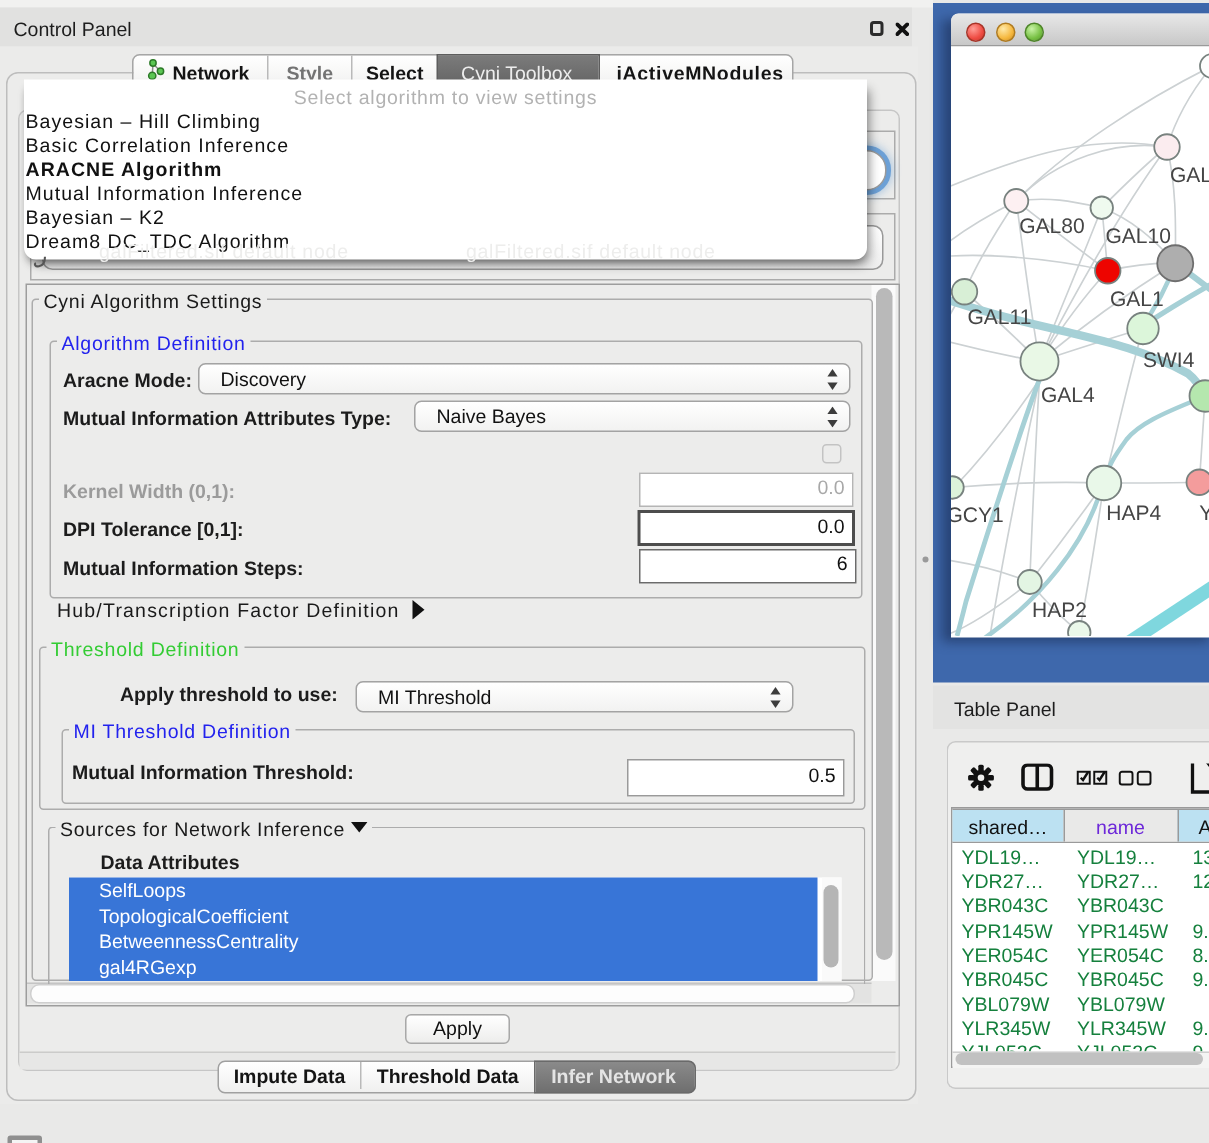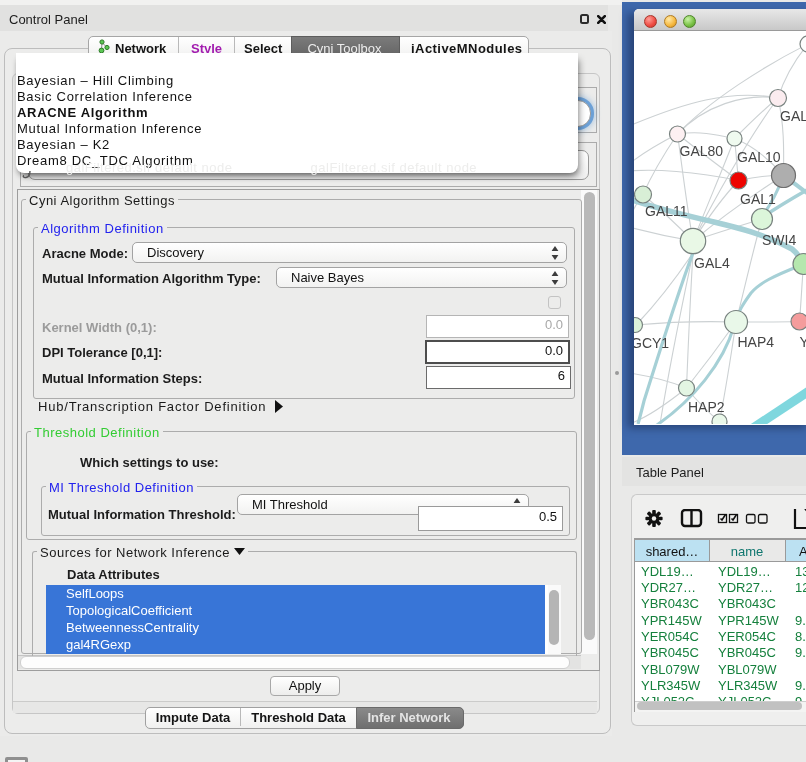--- a/index.html
+++ b/index.html
@@ -39,21 +39,21 @@
   <div class="abs" style="left:291px;top:36px;width:107px;height:21px;background:linear-gradient(#7b7b7b,#636363);border:1px solid #5d5d5d;"></div>
   <div class="abs" style="left:178px;top:37px;width:1px;height:19px;background:#b9b9b9;"></div>
   <div class="abs" style="left:234px;top:37px;width:1px;height:19px;background:#b9b9b9;"></div>
   <svg class="abs" style="left:98px;top:39px;" width="13" height="15" viewBox="0 0 13 15">
     <path d="M4 3.5 L3.5 11 M4 3.5 L8.5 8" stroke="#8a8a8a" stroke-width="1"></path>
     <circle cx="4" cy="3" r="2.1" fill="#5bc653" stroke="#2d7a28" stroke-width="1"></circle>
     <circle cx="3.5" cy="11.5" r="2.4" fill="#5bc653" stroke="#2d7a28" stroke-width="1"></circle>
     <circle cx="9" cy="8.5" r="2.1" fill="#5bc653" stroke="#2d7a28" stroke-width="1"></circle>
   </svg>
   <div class="abs" style="left:115px;top:41px;font-size:13px;font-weight:bold;color:#141414;">Network</div>
-  <div class="abs" style="left:191px;top:41px;font-size:13px;font-weight:bold;color:#a21caf;">Style</div>
+  <div class="abs" style="left:191px;top:41px;font-size:13px;font-weight:bold;color:#737373;">Style</div>
   <div class="abs" style="left:244px;top:41px;font-size:13px;font-weight:bold;color:#141414;">Select</div>
   <div class="abs" style="left:291px;top:41px;width:107px;text-align:center;font-size:13px;font-weight:normal;color:#ededed;">Cyni Toolbox</div>
   <div class="abs" style="left:411px;top:41px;font-size:13px;font-weight:bold;color:#141414;letter-spacing:0.45px;">jActiveMNodules</div>
 
   <div class="abs" style="left:20px;top:87px;width:575px;height:44px;border:1px solid #ababab;"></div>
   <div class="abs" style="left:28px;top:100px;width:561px;height:25px;background:#fff;border:1px solid #9a9a9a;border-radius:13px;box-shadow:0 0 0 3px rgba(94,152,211,.85), 0 0 6px 4px rgba(94,152,211,.45);"></div>
   <div class="abs" style="left:20px;top:142px;width:575px;height:43px;border:1px solid #ababab;"></div>
   <div class="abs" style="left:28px;top:150px;width:559px;height:28px;background:linear-gradient(#ffffff,#eeeeee);border:1px solid #999;border-radius:7px;overflow:hidden;">
      
   </div>
@@ -74,21 +74,21 @@
 
   <div class="lbl abs" style="left:42px;top:246px;">Aracne Mode:</div>
   <div class="combo" style="left:132px;top:242px;width:433px;height:19px;">
     <span class="tx">Discovery</span>
     <svg class="arrows" viewBox="0 0 8 14">
         <path d="M4 0 L7.4 5 H0.6 Z" fill="#3c3c3c"></path>
         <path d="M4 14 L7.4 9 H0.6 Z" fill="#3c3c3c"></path>
       </svg>
   </div>
 
-  <div class="lbl abs" style="left:42px;top:271px;">Mutual Information Algorithm Type:</div>
+  <div class="lbl abs" style="left:42px;top:271px;">Mutual Information Attributes Type:</div>
   <div class="combo" style="left:276px;top:267px;width:289px;height:19px;">
     <span class="tx">Naive Bayes</span>
     <svg class="arrows" viewBox="0 0 8 14">
         <path d="M4 0 L7.4 5 H0.6 Z" fill="#3c3c3c"></path>
         <path d="M4 14 L7.4 9 H0.6 Z" fill="#3c3c3c"></path>
       </svg>
   </div>
 
   <div class="abs" style="left:548px;top:296px;width:11px;height:11px;background:#ececeb;border:1px solid #c3c3c3;border-radius:3px;"></div>
 
@@ -102,22 +102,22 @@
   <div class="field" style="left:426px;top:366px;width:138px;height:20px;border:1px solid #6b6b6b;padding:1px 5px 0 0;">6</div>
 
   <div class="abs" style="left:38px;top:399px;font-size:13px;color:#1a1a1a;white-space:nowrap;letter-spacing:0.8px;">Hub/Transcription Factor Definition</div>
   <svg class="abs" style="left:274px;top:400px;" width="10" height="13" viewBox="0 0 10 13">
       <path d="M1 0 L9 6.5 L1 13 Z" fill="#111"></path>
     </svg>
 
   <div class="gbox" style="left:26px;top:431px;width:549px;height:107px;"></div>
   <div class="gtitle" style="left:31px;top:425px;color:#33cc33;">Threshold Definition</div>
 
-  <div class="lbl abs" style="left:80px;top:455px;">Which settings to use:</div>
-  <div class="combo" style="left:237px;top:454px;width:290px;height:19px;margin-top:40px;">
+  <div class="lbl abs" style="left:80px;top:455px;">Apply threshold to use:</div>
+  <div class="combo" style="left:237px;top:454px;width:290px;height:19px;">
     <span class="tx">MI Threshold</span>
     <svg class="arrows" viewBox="0 0 8 14">
         <path d="M4 0 L7.4 5 H0.6 Z" fill="#3c3c3c"></path>
         <path d="M4 14 L7.4 9 H0.6 Z" fill="#3c3c3c"></path>
       </svg>
   </div>
 
   <div class="gbox" style="left:41px;top:486px;width:527px;height:48px;"></div>
   <div class="gtitle" style="left:46px;top:480px;color:#2222ee;">MI Threshold Definition</div>
 
@@ -132,20 +132,21 @@
   <div class="lbl abs" style="left:36px;top:567px;padding-left:31px;">Data Attributes</div>
 
   <div class="abs" style="left:46px;top:585px;width:515px;height:69px;background:#fff;"></div>
   <div class="abs" style="left:46px;top:585px;width:499px;height:69px;background:#3875d7;color:#fff;font-size:13px;line-height:17px;padding-left:20px;box-sizing:border-box;">
     SelfLoops<br>TopologicalCoefficient<br>BetweennessCentrality<br>gal4RGexp
   </div>
   <div class="abs" style="left:548px;top:585px;width:13px;height:69px;background:#fafafa;"></div>
   <div class="abs" style="left:549px;top:590px;width:10px;height:55px;background:#b5b5b5;border-radius:5px;"></div>
 
   <div class="abs" style="left:16px;top:53px;width:562px;height:120px;background:#fff;border-radius:0 0 8px 8px;box-shadow:3px 5px 7px -2px rgba(0,0,0,.45), -1px 4px 6px -3px rgba(0,0,0,.35);"></div>
+  <div class="abs" style="left:16px;top:57px;width:562px;text-align:center;font-size:13px;color:#b2b2b2;letter-spacing:0.5px;">Select algorithm to view settings</div>
   <div class="abs" style="left:17px;top:73px;font-size:13px;color:#111;line-height:16px;letter-spacing:0.7px;">
     Bayesian – Hill Climbing<br>
     Basic Correlation Inference<br>
     <b>ARACNE Algorithm</b><br>
     Mutual Information Inference<br>
     Bayesian – K2<br>
     Dream8 DC_TDC Algorithm
   </div>
   <div class="abs" style="left:66px;top:160px;font-size:13px;color:#ededec;letter-spacing:0.5px;">galFiltered.sif default node &nbsp;&nbsp;&nbsp;&nbsp;&nbsp;&nbsp;&nbsp;&nbsp;&nbsp;&nbsp;&nbsp;&nbsp;&nbsp;&nbsp;&nbsp;&nbsp;&nbsp; galFiltered.sif default node</div>
   <svg class="abs" style="left:22px;top:171px;" width="10" height="8" viewBox="0 0 10 8">
@@ -307,21 +308,21 @@
     <path d="M150 -2 L159 -2 L163 3 L163 19 L150 19 Z" fill="none" stroke="#111" stroke-width="2.2"></path>
   </svg>
 
   <div class="abs" style="left:635px;top:539px;width:171px;height:23px;border-top:1px solid #9a9a9a;border-bottom:1px solid #9a9a9a;box-sizing:border-box;"></div>
   <div class="abs" style="left:635px;top:540px;width:74px;height:21px;background:#bce1f2;"></div>
   <div class="abs" style="left:709px;top:540px;width:76px;height:21px;background:#e9e9e8;"></div>
   <div class="abs" style="left:785px;top:540px;width:21px;height:21px;background:#bce1f2;"></div>
   <div class="abs" style="left:709px;top:540px;width:1px;height:21px;background:#9a9a9a;"></div>
   <div class="abs" style="left:785px;top:540px;width:1px;height:21px;background:#9a9a9a;"></div>
   <div class="abs" style="left:635px;top:544px;width:74px;text-align:center;font-size:13px;color:#111;">shared…</div>
-  <div class="abs" style="left:709px;top:544px;width:76px;text-align:center;font-size:13px;color:#0f766e;">name</div>
+  <div class="abs" style="left:709px;top:544px;width:76px;text-align:center;font-size:13px;color:#6d28d9;">name</div>
   <div class="abs" style="left:799px;top:544px;font-size:13px;color:#111;">A</div>
 
   <div class="abs" style="left:635px;top:562px;width:171px;height:139px;background:#fff;overflow:hidden;font-size:13px;color:#15803d;">
       <div style="position:absolute;top:1.5px;width:100%;height:100%;">
     <div style="position:absolute;left:6px;top:0;line-height:16.35px;">YDL19…<br>YDR27…<br>YBR043C<br>YPR145W<br>YER054C<br>YBR045C<br>YBL079W<br>YLR345W<br>YJL052C</div>
     <div style="position:absolute;left:83px;top:0;line-height:16.35px;">YDL19…<br>YDR27…<br>YBR043C<br>YPR145W<br>YER054C<br>YBR045C<br>YBL079W<br>YLR345W<br>YJL052C</div>
     <div style="position:absolute;left:160px;top:0;line-height:16.35px;">13<br>12<br><br>9.<br>8.<br>9.<br><br>9.<br>9.</div>
   </div>
     </div>
 

